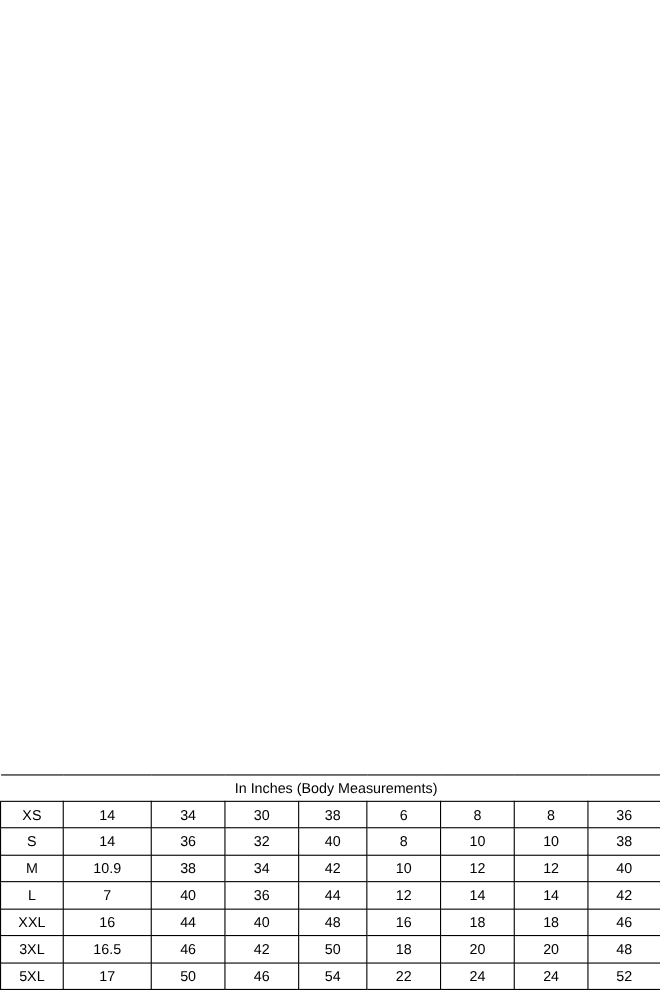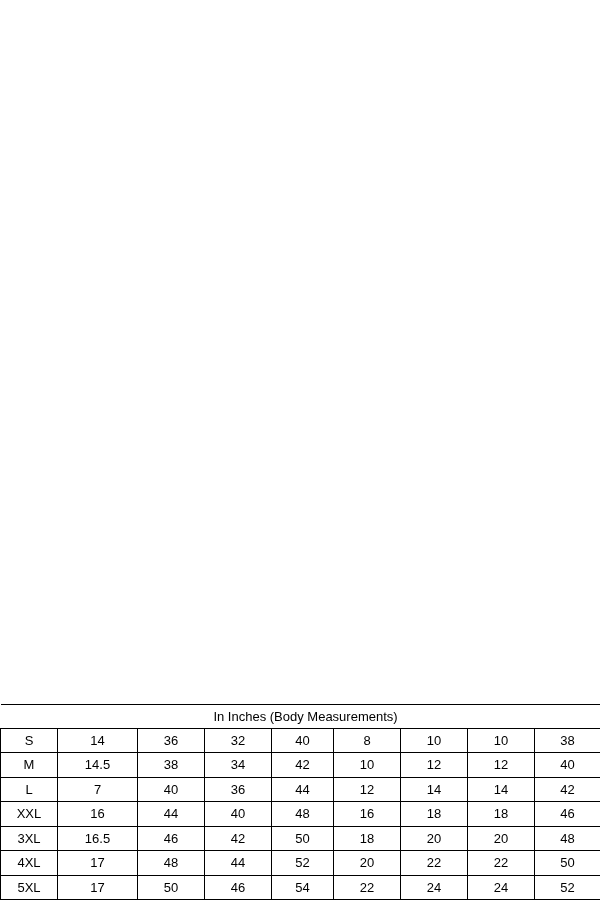--- a/index.html
+++ b/index.html
@@ -89,33 +89,44 @@
         <col class="c-us">
         <col class="c-uk">
         <col class="c-au">
         <col class="c-eu">
       </colgroup>
       <tbody id="table-body">
         <tr class="title-row">
           <td colspan="9">In Inches (Body Measurements)</td>
         </tr>
           <tr>
+            <td>XS</td>
+            <td>14</td>
+            <td>34</td>
+            <td>30</td>
+            <td>38</td>
+            <td>6</td>
+            <td>8</td>
+            <td>8</td>
+            <td>36</td>
+          </tr>
+          <tr>
             <td>S</td>
             <td>14</td>
             <td>36</td>
             <td>32</td>
             <td>40</td>
             <td>8</td>
             <td>10</td>
             <td>10</td>
             <td>38</td>
           </tr>
           <tr>
             <td>M</td>
-            <td>14.5</td>
+            <td>10.9</td>
             <td>38</td>
             <td>34</td>
             <td>42</td>
             <td>10</td>
             <td>12</td>
             <td>12</td>
             <td>40</td>
           </tr>
           <tr>
             <td>L</td>
@@ -144,31 +155,20 @@
             <td>16.5</td>
             <td>46</td>
             <td>42</td>
             <td>50</td>
             <td>18</td>
             <td>20</td>
             <td>20</td>
             <td>48</td>
           </tr>
           <tr>
-            <td>4XL</td>
-            <td>17</td>
-            <td>48</td>
-            <td>44</td>
-            <td>52</td>
-            <td>20</td>
-            <td>22</td>
-            <td>22</td>
-            <td>50</td>
-          </tr>
-          <tr>
             <td>5XL</td>
             <td>17</td>
             <td>50</td>
             <td>46</td>
             <td>54</td>
             <td>22</td>
             <td>24</td>
             <td>24</td>
             <td>52</td>
           </tr>

